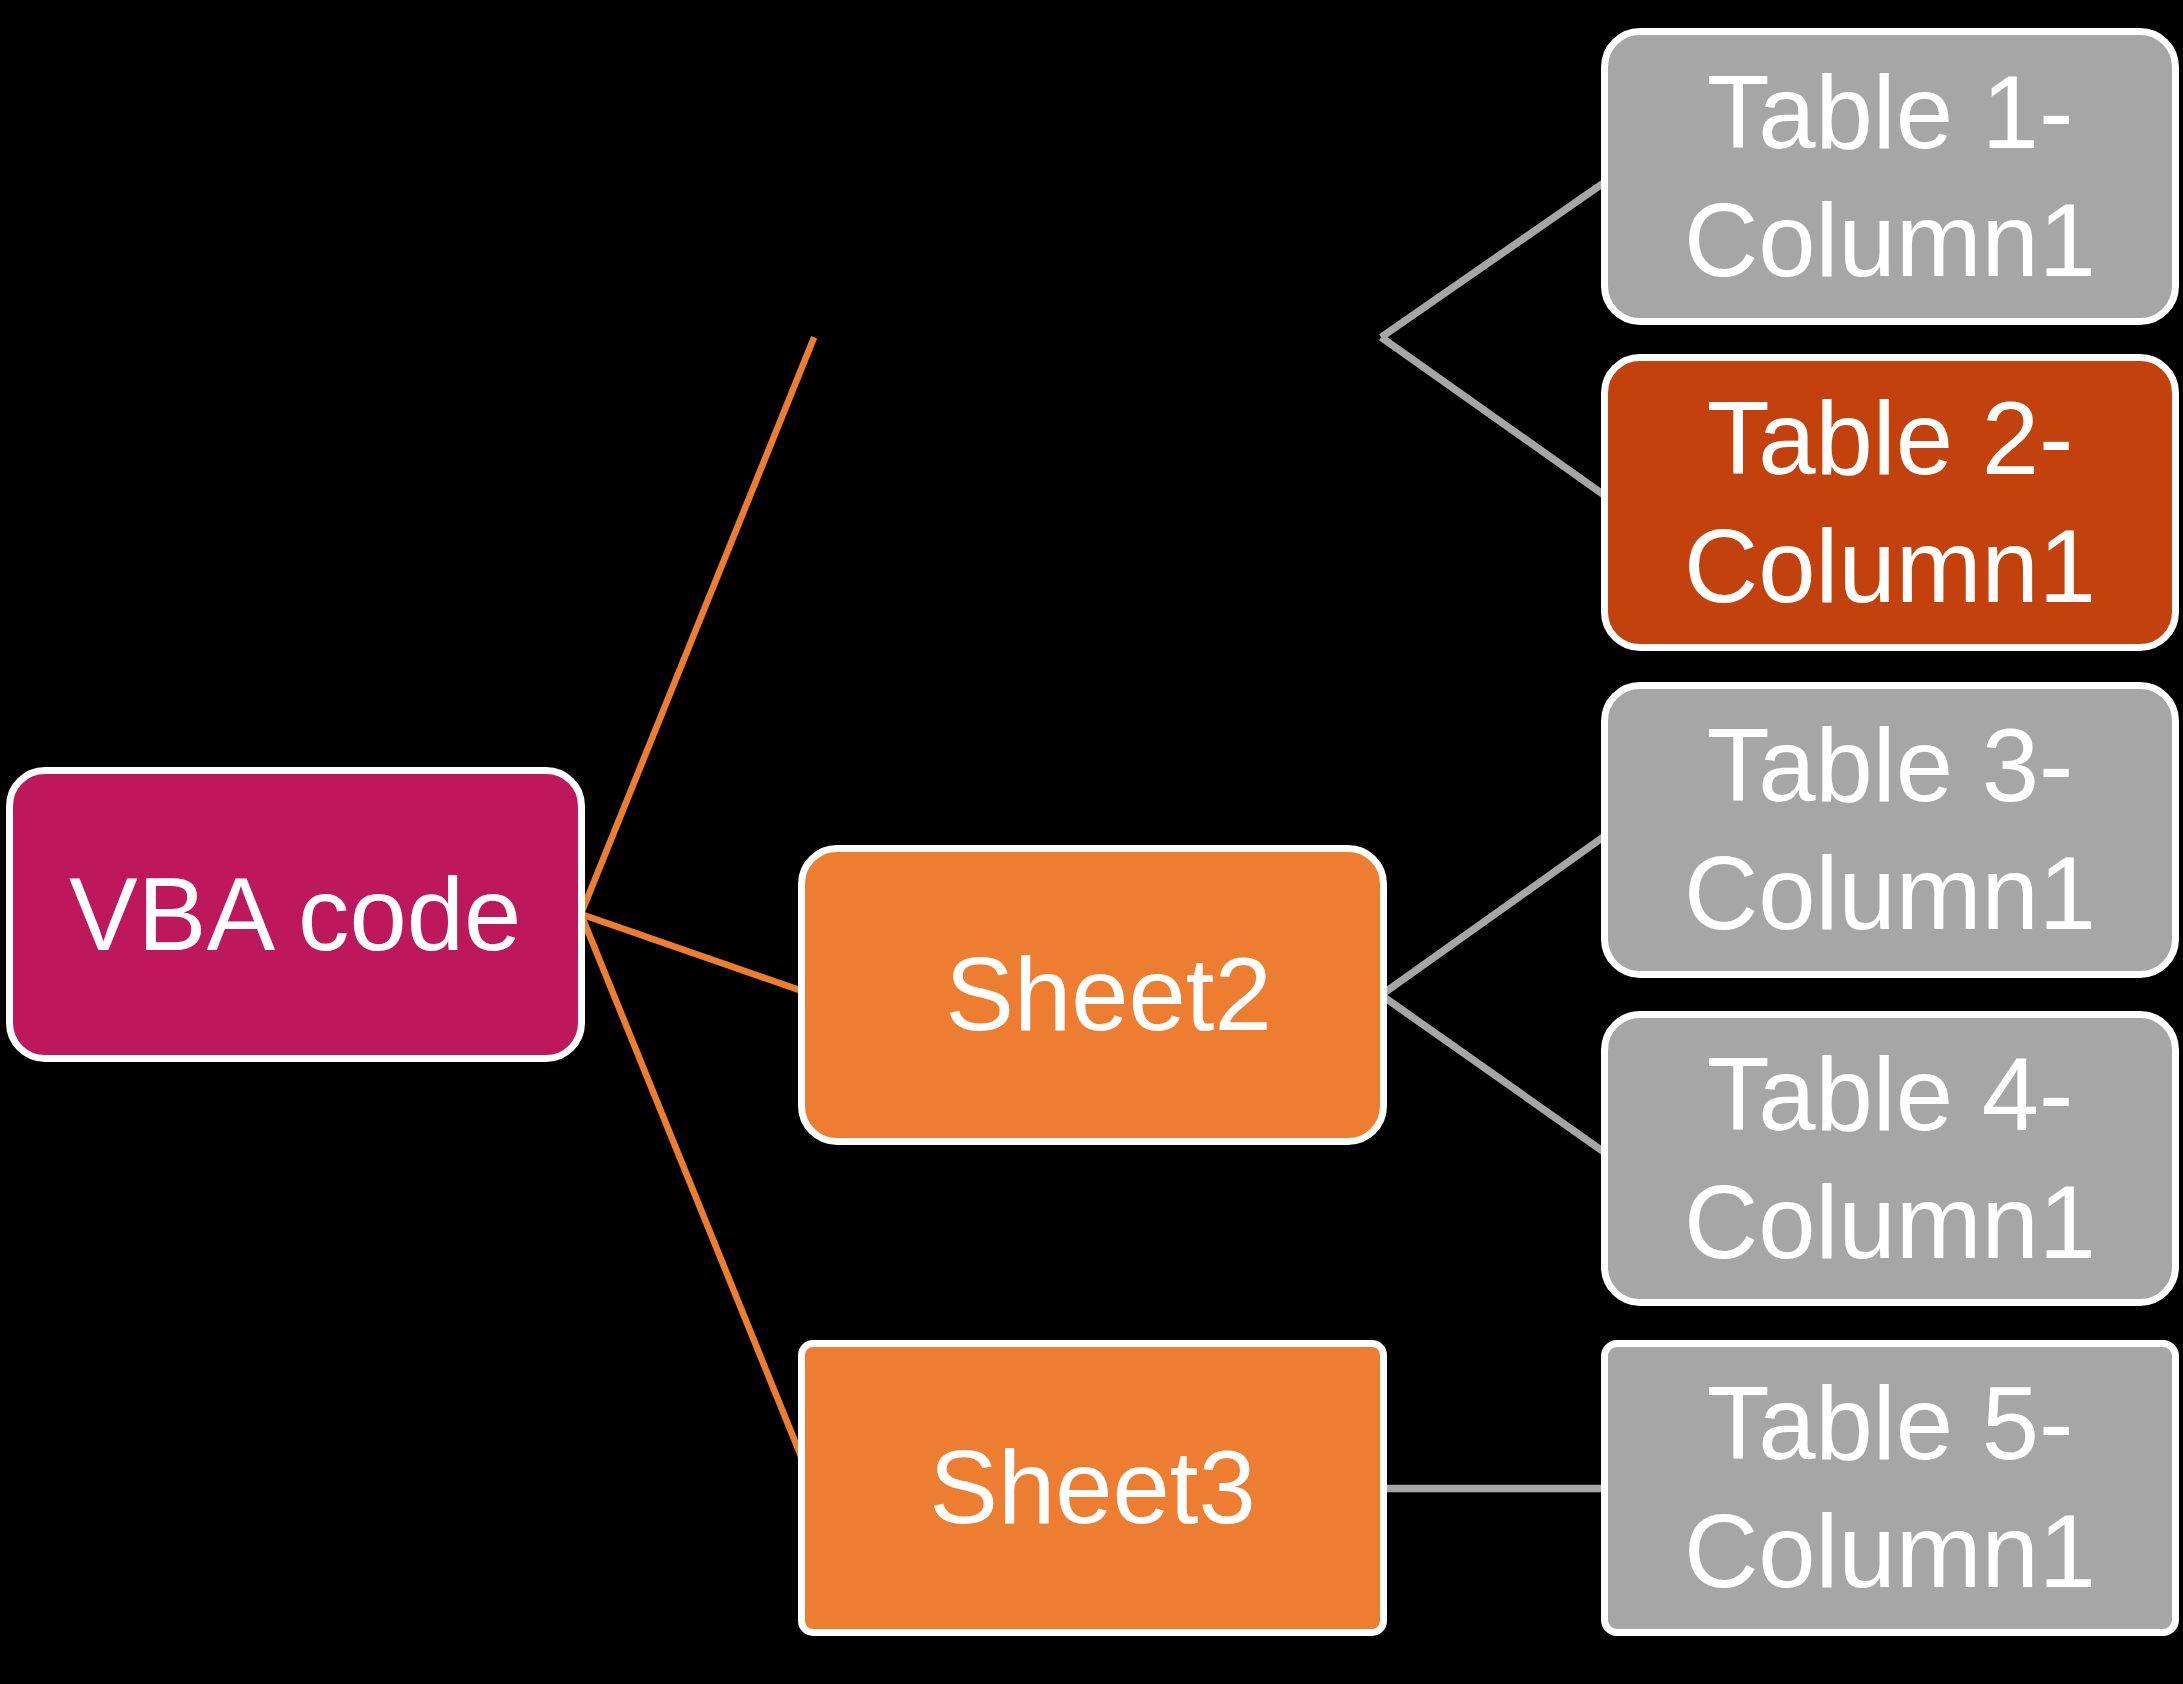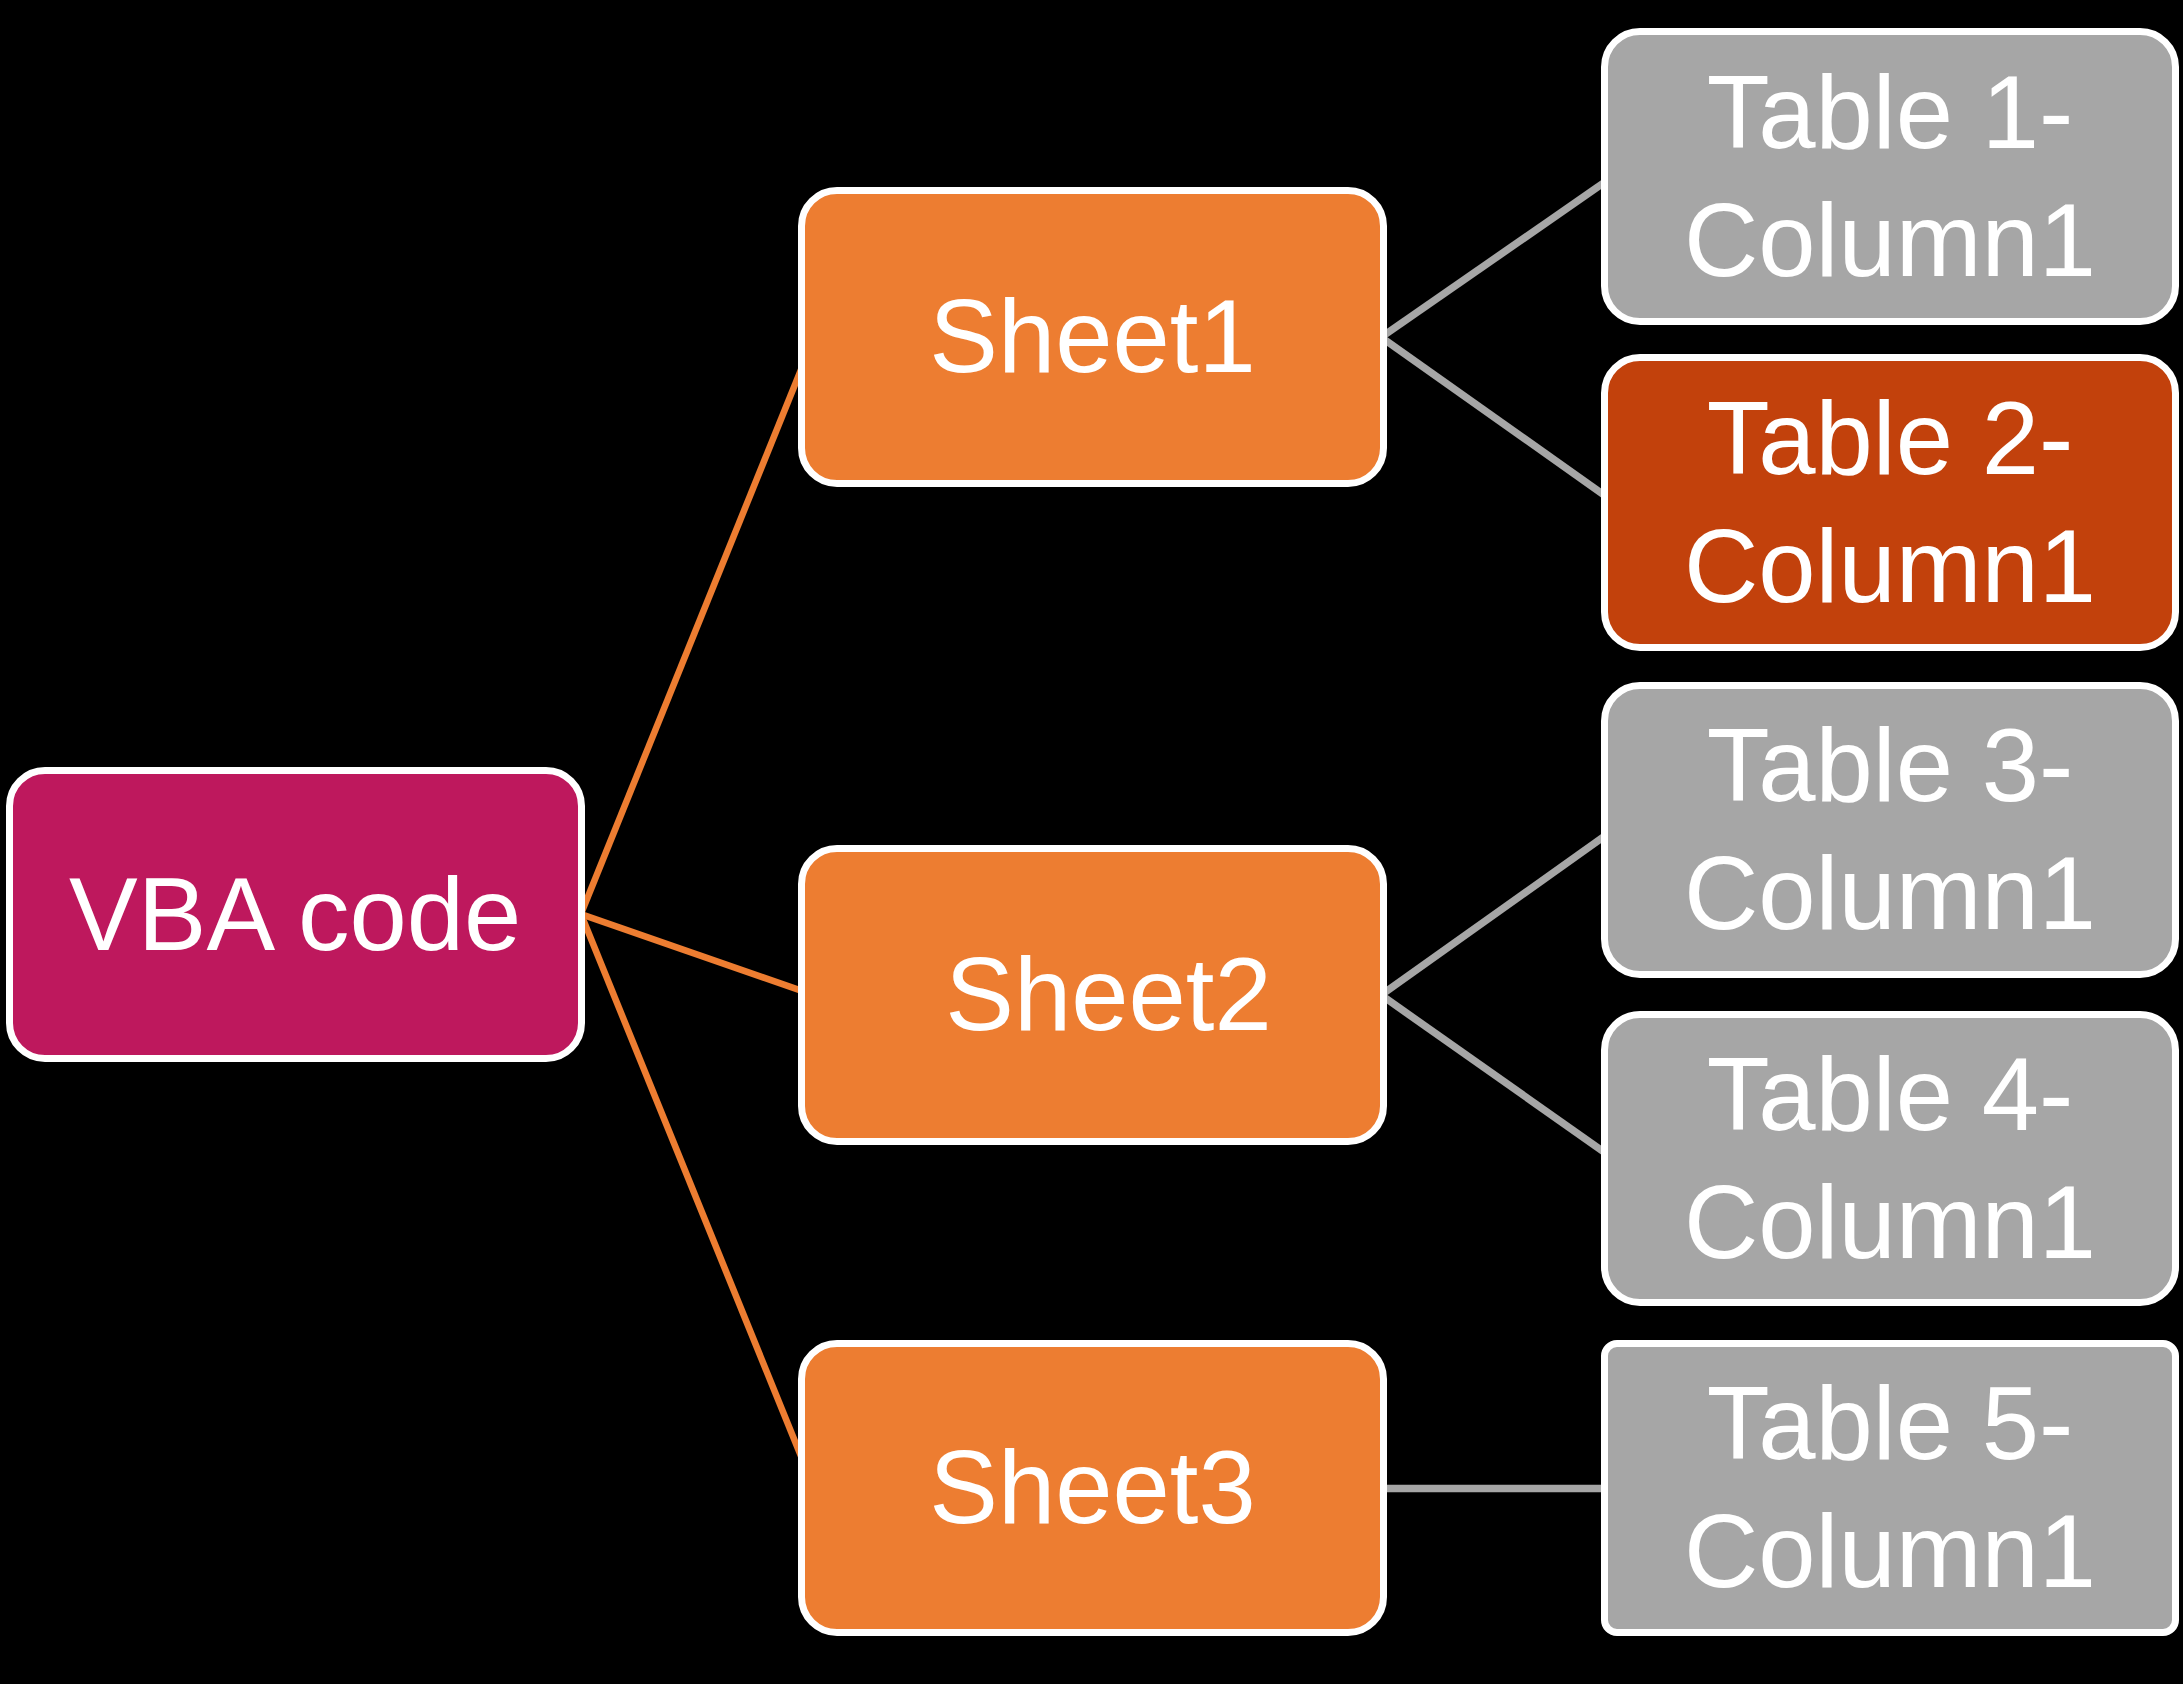--- a/index.html
+++ b/index.html
@@ -64,27 +64,24 @@
     <line x1="1688" y1="412" x2="1972" y2="613" stroke-width="9" stroke="#A6A6A6"></line>
     <line x1="1688" y1="1216" x2="1972" y2="1014" stroke-width="9" stroke="#A6A6A6"></line>
     <line x1="1688" y1="1216" x2="1972" y2="1416" stroke-width="9" stroke="#A6A6A6"></line>
     <line x1="1688" y1="1819" x2="1972" y2="1819" stroke-width="9" stroke="#A6A6A6"></line>
   </svg>
 
   <div class="node node-root" id="vba" style="background-color: #be185d;">
     <span class="label">VBA code</span>
   </div>
 
-  <div class="node node-sheet" id="sheet1" style="background-color: rgb(237, 125, 49);">
-    <span class="label">Sheet1</span>
-  </div>
   <div class="node node-sheet" id="sheet2" style="background-color: rgb(237, 125, 49);">
     <span class="label">Sheet2</span>
   </div>
-  <div class="node node-sheet" id="sheet3" style="background-color: rgb(237, 125, 49);">
+  <div class="node node-sheet" id="sheet3" style="background-color: rgb(237, 125, 49); border-radius: 15px;">
     <span class="label">Sheet3</span>
   </div>
 
   <div class="node node-table" id="table1" style="background-color: rgb(166, 166, 166);">
     <span class="label">Table 1-Column1</span>
   </div>
   <div class="node node-table" id="table2" style="background-color: #c2410c;">
     <span class="label">Table 2-Column1</span>
   </div>
   <div class="node node-table" id="table3" style="background-color: rgb(166, 166, 166);">

